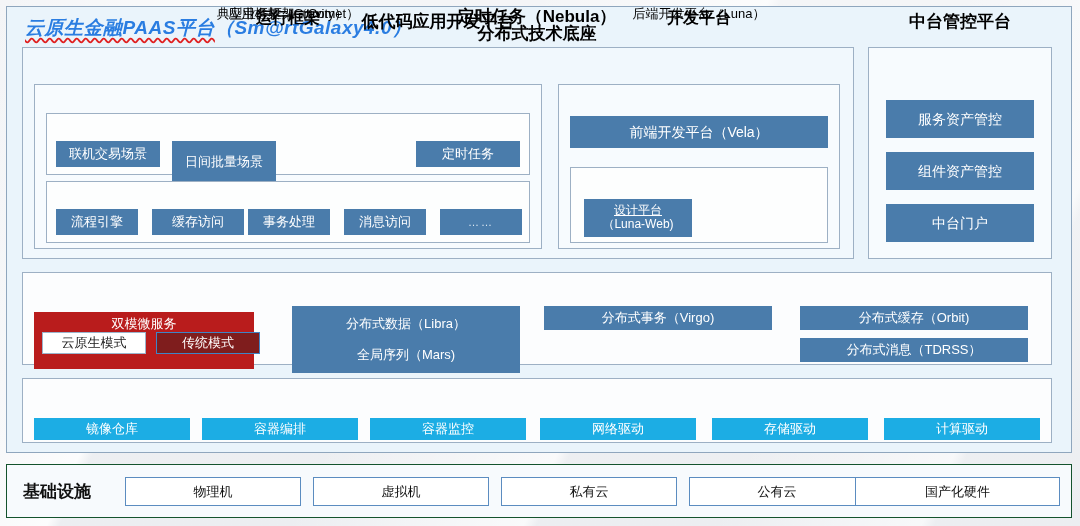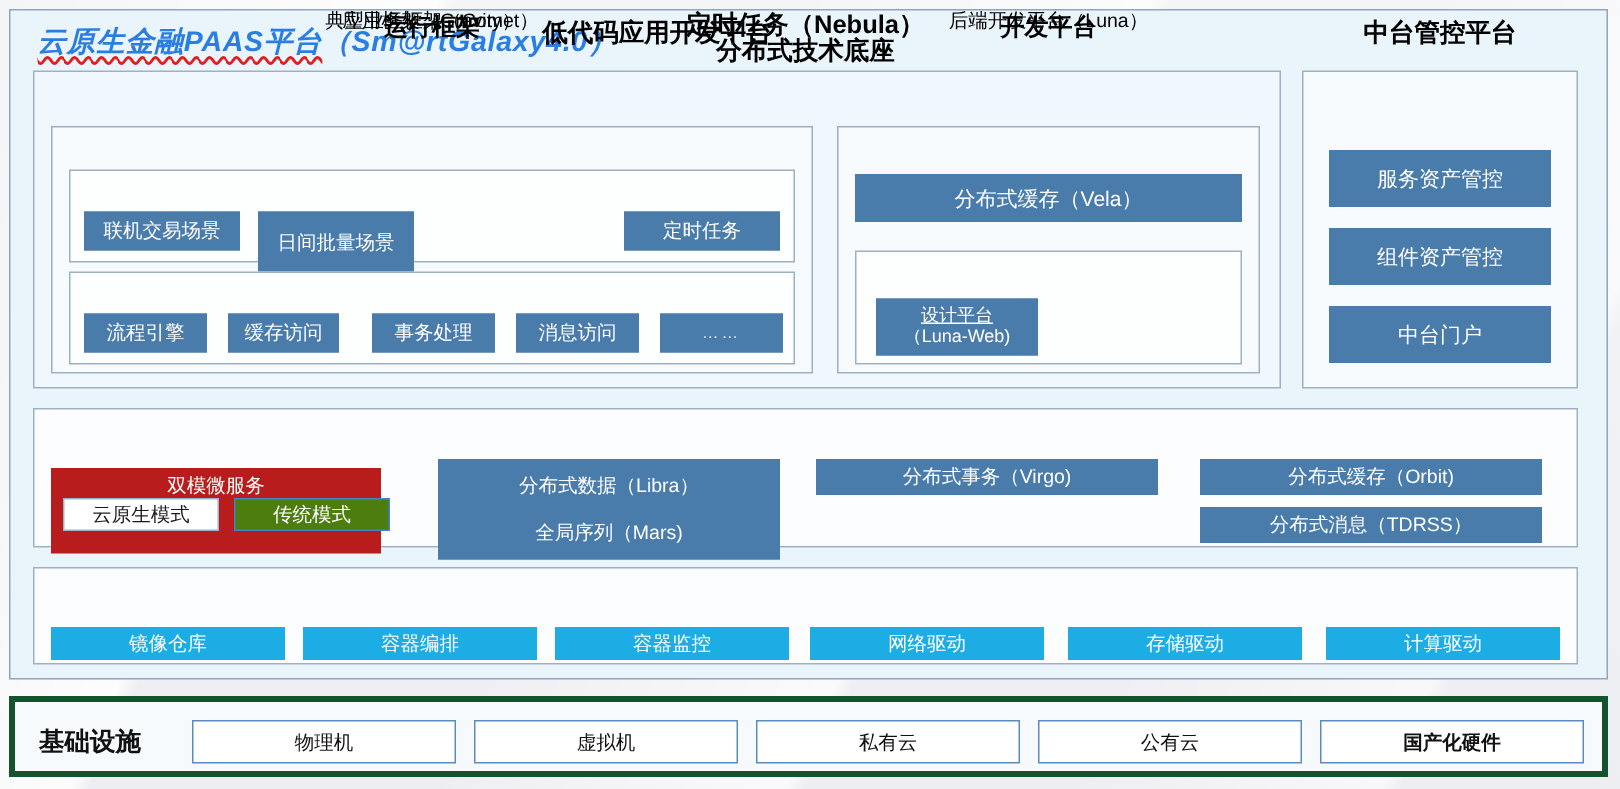--- a/index.html
+++ b/index.html
@@ -59,21 +59,21 @@
     position:absolute;box-sizing:border-box;
     background:#4a7cab;
     color:#ffffff;
     display:flex;align-items:center;justify-content:center;
     text-align:center;
     font-size:13px;
     line-height:1.15;
     border:1px solid #4a7cab;
   }
   .chip.cyan{background:#1cade4;border-color:#1cade4;}
-  .chip.midblue{background:#4d7c0f;border-color:#3f84c6;}
+  .chip.midblue{background:#7f1d1d;border-color:#3f84c6;}
   .chip.white{background:#ffffff;border-color:#9bb4cc;color:#1a1a1a;}
   .chip.pale{background:#4a7cab;color:#dbe7f2;letter-spacing:2px;}
   .chip .u{text-decoration:underline;}
   .chip .l2{display:block;}
 
   
   #lowcode-panel{left:22px;top:47px;width:832px;height:212px;background:#f1f8fd;}
   #lowcode-title{top:10px;font-size:17px;}
 
   #runtime-panel{left:34px;top:84px;width:508px;height:165px;background:#f7fbfe;}
@@ -104,21 +104,21 @@
     color:#fff;font-size:13px;
   }
 
   
   #container-panel{left:22px;top:378px;width:1030px;height:65px;background:#fcfdfe;}
   #container-title{top:5px;font-size:17px;}
 
   
   #infra-panel{
     position:absolute;left:6px;top:464px;width:1066px;height:54px;
-    background:#f7fafd;border:4px solid #14532d;box-sizing:border-box;
+    background:#f7fafd;border:1px solid #14532d;box-sizing:border-box;
   }
   #infra-label{
     position:absolute;left:16px;top:15px;
     font-weight:bold;font-size:17px;color:#111;
   }
   .infra-chip{
     position:absolute;top:12px;height:29px;box-sizing:border-box;
     background:#ffffff;border:1px solid #5b8cc0;
     display:flex;align-items:center;justify-content:center;
     font-size:13px;color:#111;
@@ -145,28 +145,28 @@
 
   <div class="frame white" id="comet-panel"></div>
   <div class="hdr" id="comet-title" style="left:46px;width:484px;">典型业务框架（Comet）</div>
   <div class="chip" style="left:56px;top:141px;width:104px;height:26px;">联机交易场景</div>
   <div class="chip" style="left:172px;top:141px;width:104px;height:42px;">日间批量场景</div>
   <div class="chip" style="left:416px;top:141px;width:104px;height:26px;">定时任务</div>
 
   <div class="frame white" id="gravity-panel"></div>
   <div class="hdr" id="gravity-title" style="left:46px;width:484px;">应用框架（Gravity）</div>
   <div class="chip" style="left:56px;top:209px;width:82px;height:26px;">流程引擎</div>
-  <div class="chip" style="left:152px;top:209px;width:74px;height:26px;">缓存访问</div>
+  <div class="chip" style="left:152px;top:209px;width:92px;height:26px;">缓存访问</div>
   <div class="chip" style="left:248px;top:209px;width:82px;height:26px;">事务处理</div>
   <div class="chip" style="left:344px;top:209px;width:82px;height:26px;">消息访问</div>
   <div class="chip pale" style="left:440px;top:209px;width:82px;height:26px;font-size:11px;">……</div>
 
   <div class="frame" id="dev-panel"></div>
   <div class="hdr" id="dev-title" style="left:558px;width:282px;">开发平台</div>
-  <div class="chip" style="left:570px;top:116px;width:258px;height:32px;font-size:14px;">分布式缓存（Vela）</div>
+  <div class="chip" style="left:570px;top:116px;width:258px;height:32px;font-size:14px;">前端开发平台（Vela）</div>
 
   <div class="frame white" id="luna-panel"></div>
   <div class="hdr" id="luna-title" style="left:570px;width:258px;">后端开发平台（Luna）</div>
   <div class="chip" style="left:584px;top:199px;width:108px;height:38px;flex-direction:column;font-size:12px;">
     <span class="u">设计平台</span>
     <span class="l2">（Luna-Web)</span>
   </div>
 
   <div class="frame" id="mid-panel"></div>
   <div class="hdr" id="mid-title" style="left:868px;width:184px;">中台管控平台</div>
@@ -199,16 +199,16 @@
   <div class="chip cyan" style="left:540px;top:418px;width:156px;height:22px;font-size:13px;">网络驱动</div>
   <div class="chip cyan" style="left:712px;top:418px;width:156px;height:22px;font-size:13px;">存储驱动</div>
   <div class="chip cyan" style="left:884px;top:418px;width:156px;height:22px;font-size:13px;">计算驱动</div>
 
   <div id="infra-panel">
     <div id="infra-label">基础设施</div>
     <div class="infra-chip" style="left:118px;width:176px;">物理机</div>
     <div class="infra-chip" style="left:306px;width:176px;">虚拟机</div>
     <div class="infra-chip" style="left:494px;width:176px;">私有云</div>
     <div class="infra-chip" style="left:682px;width:176px;">公有云</div>
-    <div class="infra-chip" style="left:870px;width:176px;font-weight:bold;">国产化硬件</div>
+    <div class="infra-chip" style="left:848px;width:205px;">国产化硬件</div>
   </div>
 
 </div>
 
 </body></html>

